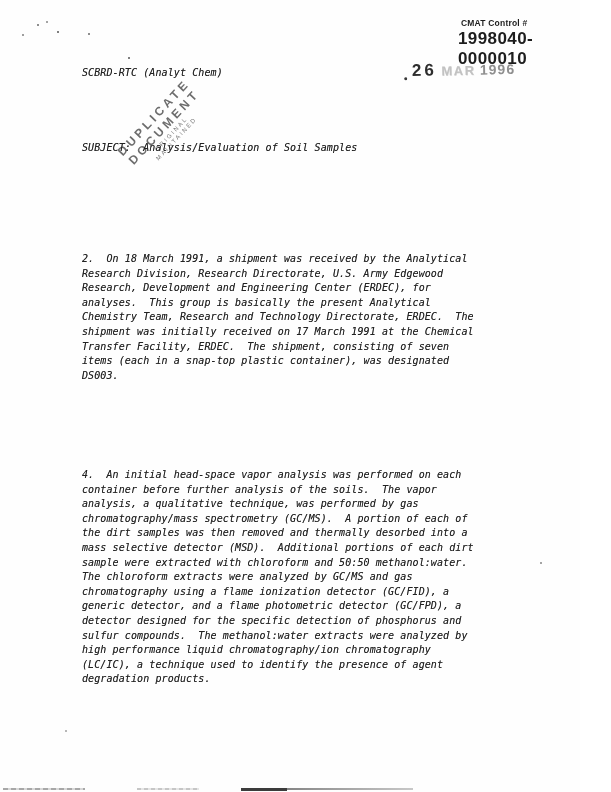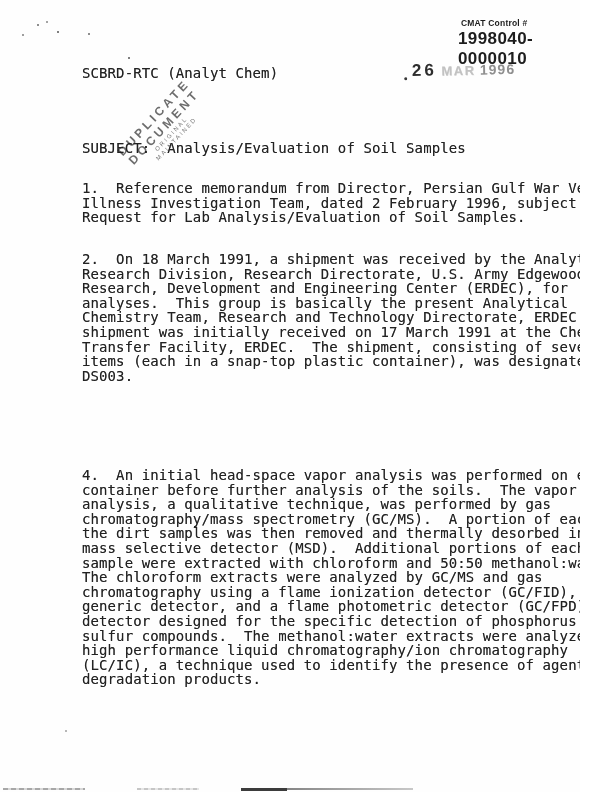--- a/index.html
+++ b/index.html
@@ -12,26 +12,27 @@
     background: #fefefe;
     overflow: hidden;
     font-family: "DejaVu Sans Mono", monospace;
     color: #212121;
   }
 
   
   .tw {
     position: absolute;
     left: 82px;
-    font-size: 14px;
+    font-size: 10px;
     line-height: 14.6px;
     white-space: pre;
     color: #222222;
     text-shadow: 0 0 0.5px rgba(40,40,40,0.55);
     letter-spacing: 0.1px;
+    font-style: italic;
   }
 
   
   .cmat {
     position: absolute;
     left: 458px;
     top: 18px;
     font-family: "Liberation Sans", sans-serif;
     color: #1d1d1d;
   }
@@ -113,23 +114,20 @@
     <div class="dup-inner">
       <div class="dup-big">DUPLICATE</div>
       <div class="dup-big">DOCUMENT</div>
       <div class="dup-small">ORIGINAL</div>
       <div class="dup-small">MAINTAINED</div>
     </div>
   </div>
 
   <div class="tw" style="top:141px">SUBJECT:  Analysis/Evaluation of Soil Samples</div>
 
-  <div class="tw" style="top:181px">1.  Reference memorandum from Director, Persian Gulf War Veterans
-Illness Investigation Team, dated 2 February 1996, subject:
-Request for Lab Analysis/Evaluation of Soil Samples.</div>
   <div class="tw" style="top:252px">2.  On 18 March 1991, a shipment was received by the Analytical
 Research Division, Research Directorate, U.S. Army Edgewood
 Research, Development and Engineering Center (ERDEC), for
 analyses.  This group is basically the present Analytical
 Chemistry Team, Research and Technology Directorate, ERDEC.  The
 shipment was initially received on 17 March 1991 at the Chemical
 Transfer Facility, ERDEC.  The shipment, consisting of seven
 items (each in a snap-top plastic container), was designated
 DS003.</div>
   <div class="tw" style="top:468px">4.  An initial head-space vapor analysis was performed on each

